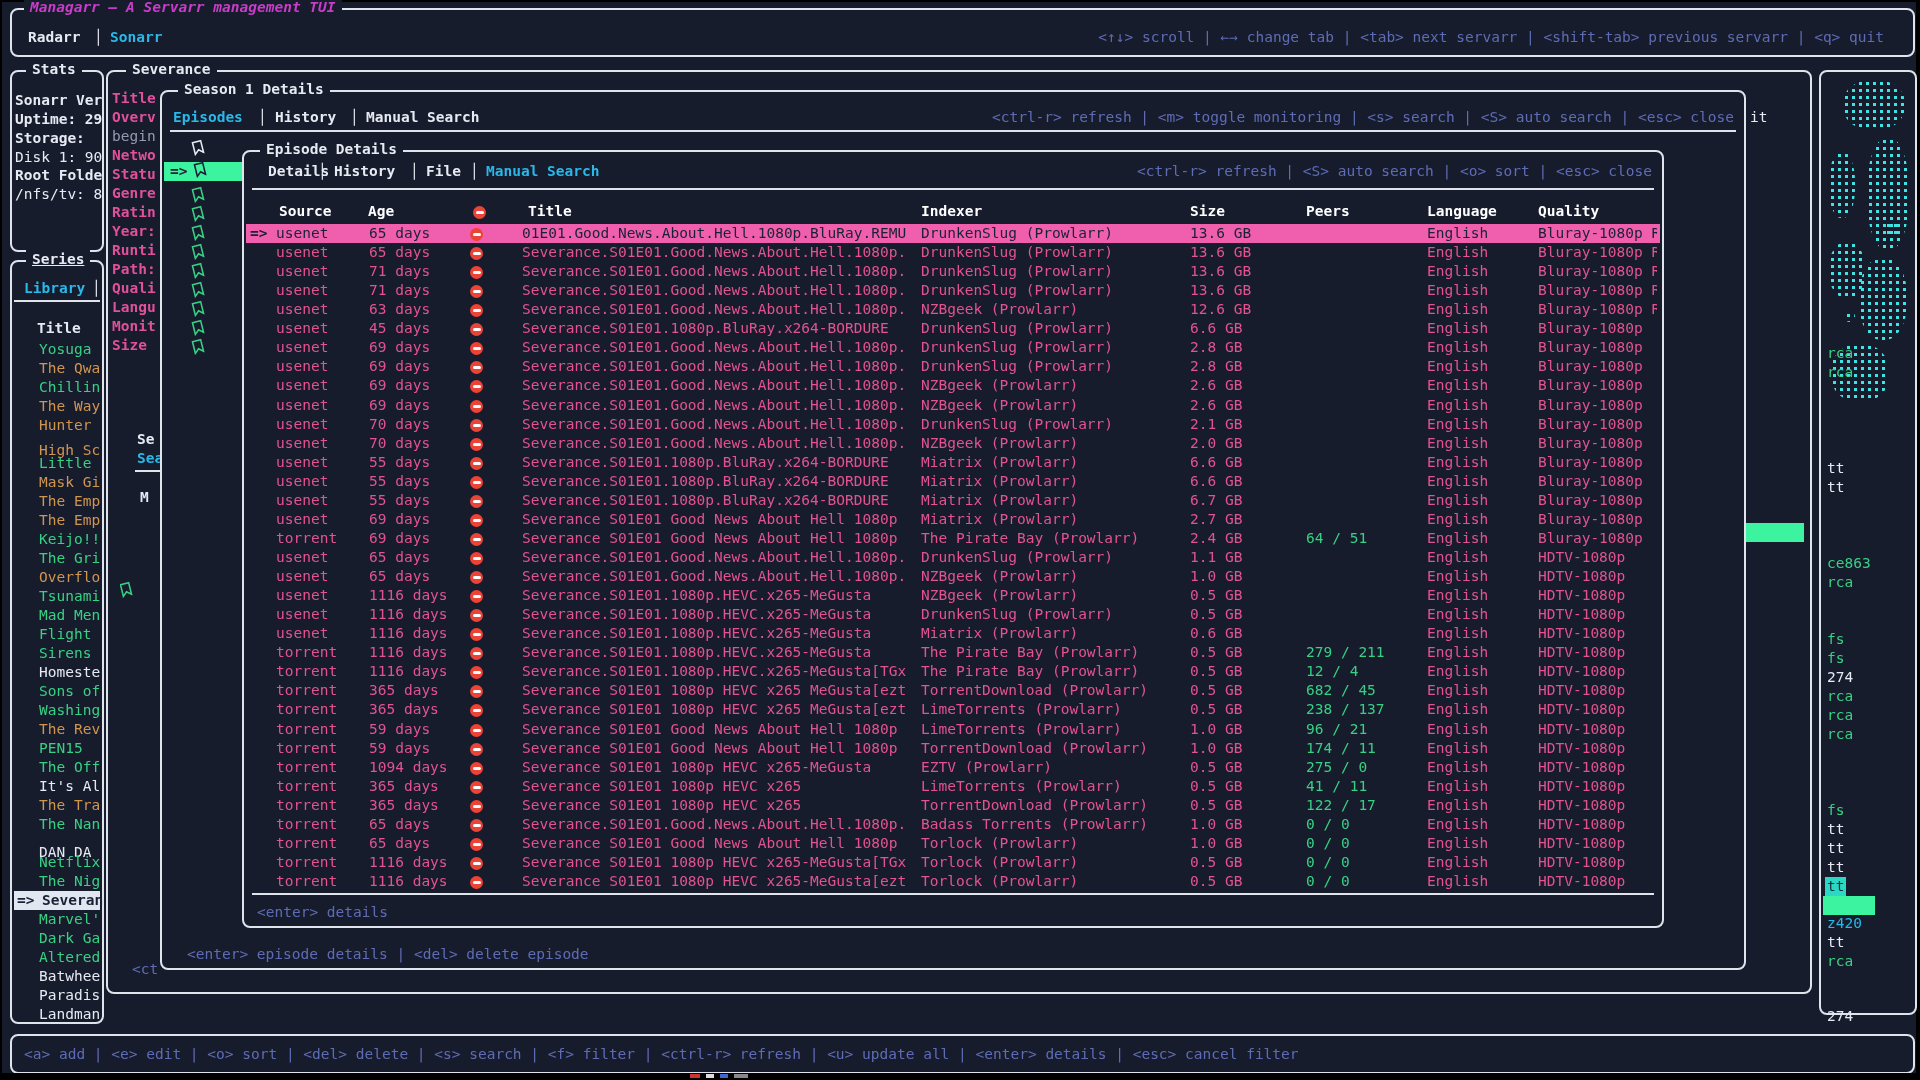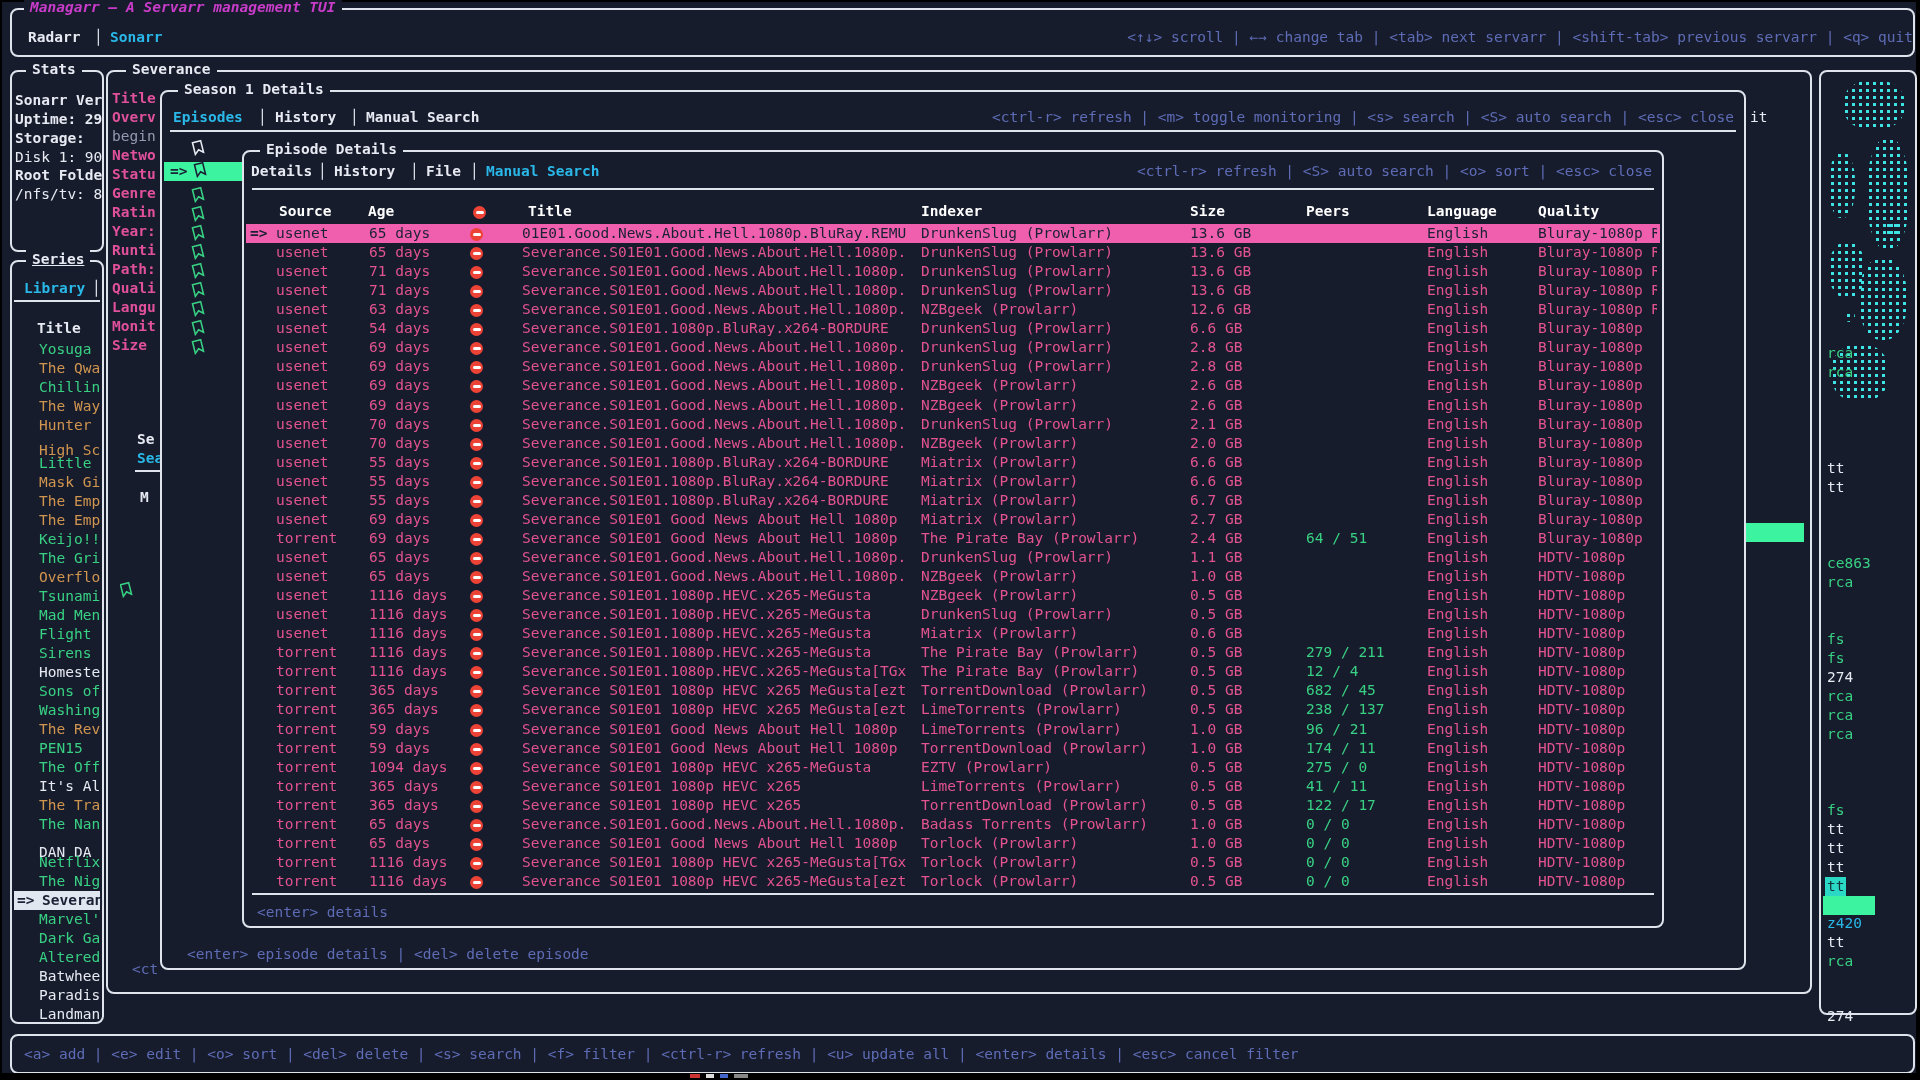--- a/index.html
+++ b/index.html
@@ -51,21 +51,21 @@
 </head>
 <body>
 
 <div class="app">
 
   <div class="panel" style="left:8px;top:6px;width:1905px;height:49px;">
     <span class="ptitle magenta">Managarr — A Servarr management TUI</span>
     <span class="abs tab" style="left:16px;top:18px;">Radarr</span>
     <span class="abs tabsep" style="left:82px;top:18px;"></span>
     <span class="abs tab active" style="left:98px;top:18px;">Sonarr</span>
-    <span class="abs kb" style="right:0;top:18px;margin-left:27px;">&lt;↑↓&gt; scroll | ←→ change tab | &lt;tab&gt; next servarr | &lt;shift-tab&gt; previous servarr | &lt;q&gt; quit</span>
+    <span class="abs kb" style="right:29px;top:18px;margin-left:27px;">&lt;↑↓&gt; scroll | ←→ change tab | &lt;tab&gt; next servarr | &lt;shift-tab&gt; previous servarr | &lt;q&gt; quit</span>
   </div>
 
   <div class="panel" style="left:8px;top:68px;width:94px;height:182px;">
     <span class="ptitle" style="left:14px;">Stats</span>
     <div id="stats-lines">
         <div class="statline b" style="top: 19px;">Sonarr Ver</div>
         <div class="statline b" style="top: 38px;">Uptime: 29</div>
         <div class="statline b" style="top: 57px;">Storage:</div>
         <div class="statline" style="top: 76px;">Disk 1: 90</div>
         <div class="statline b" style="top: 94px;">Root Folde</div>
@@ -238,21 +238,21 @@
           </svg></span>
         <span class="abs" style="left: 30px; top: 247px;"><svg width="12" height="15" viewBox="0 0 20 24" fill="none" stroke="#38d183" stroke-width="2.6" style="transform:rotate(-14deg);display:block;">
             <path d="M3 2h14v20l-7-6-7 6z"></path>
           </svg></span>
       </div>
     <span class="abs kb" style="left:25px;top:853px;">&lt;enter&gt; episode details | &lt;del&gt; delete episode</span>
   </div>
 
   <div class="panel" style="left:240px;top:148px;width:1422px;height:778px;">
     <span class="ptitle" style="left:16px;">Episode Details</span>
-    <span class="abs tab" style="left:7px;top:10px;">Details</span>
+    <span class="abs tab" style="left:24px;top:10px;">Details</span>
     <span class="abs tabsep" style="left:74px;top:10px;"></span>
     <span class="abs tab" style="left:90px;top:10px;">History</span>
     <span class="abs tabsep" style="left:166px;top:10px;"></span>
     <span class="abs tab" style="left:182px;top:10px;">File</span>
     <span class="abs tabsep" style="left:226px;top:10px;"></span>
     <span class="abs tab active" style="left:242px;top:10px;">Manual Search</span>
     <span class="abs kb" style="right:10px;top:10px;">&lt;ctrl-r&gt; refresh | &lt;S&gt; auto search | &lt;o&gt; sort | &lt;esc&gt; close</span>
     <div class="divline" style="left:8px;right:8px;top:36px;"></div>
 
     <div class="trow hrow" style="top:50px;">
@@ -313,21 +313,21 @@
           <span class="cell c-age">63 days</span>
           <span class="cell c-rej"><span class="rej"></span></span>
           <span class="cell c-title">Severance.S01E01.Good.News.About.Hell.1080p.</span>
           <span class="cell c-idx">NZBgeek (Prowlarr)</span>
           <span class="cell c-size">12.6 GB</span>
           <span class="cell c-lang">English</span>
           <span class="cell c-qual">Bluray-1080p Re</span>
         </div>
         <div class="trow" style="top: 167px;">
           <span class="cell c-src">usenet</span>
-          <span class="cell c-age">54 days</span>
+          <span class="cell c-age">45 days</span>
           <span class="cell c-rej"><span class="rej"></span></span>
           <span class="cell c-title">Severance.S01E01.1080p.BluRay.x264-BORDURE</span>
           <span class="cell c-idx">DrunkenSlug (Prowlarr)</span>
           <span class="cell c-size">6.6 GB</span>
           <span class="cell c-lang">English</span>
           <span class="cell c-qual">Bluray-1080p</span>
         </div>
         <div class="trow" style="top: 186px;">
           <span class="cell c-src">usenet</span>
           <span class="cell c-age">69 days</span>

